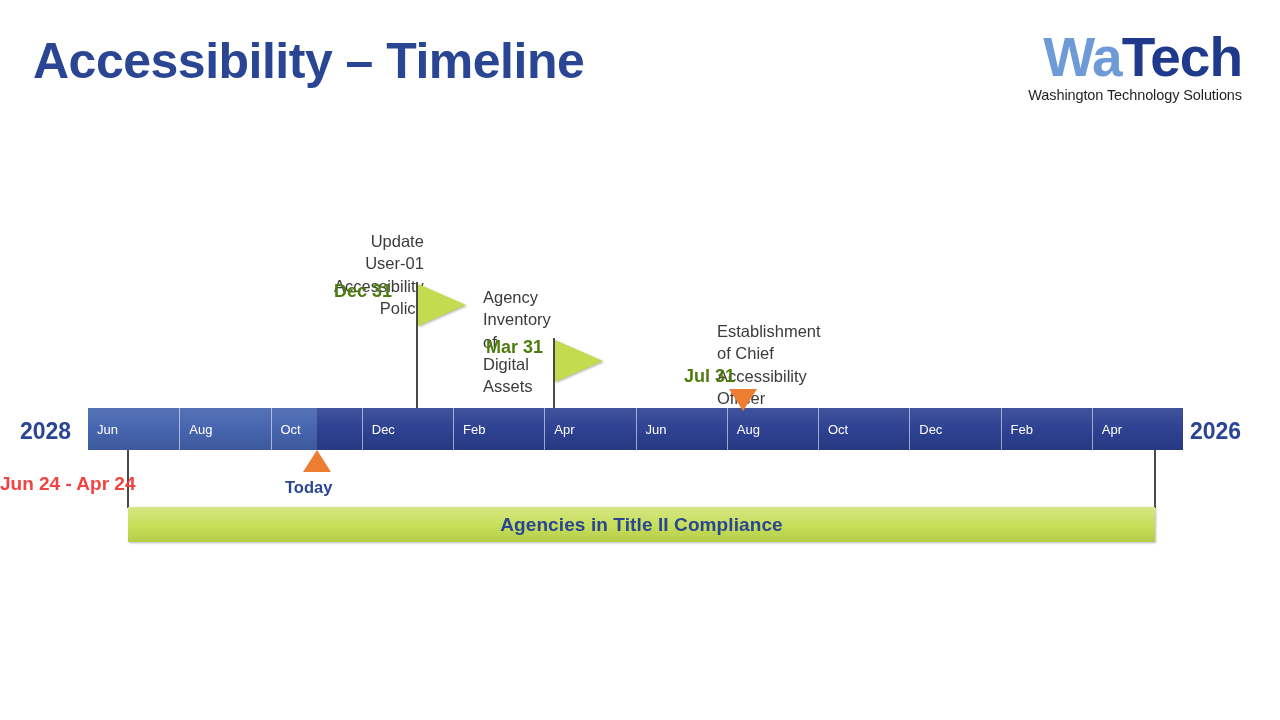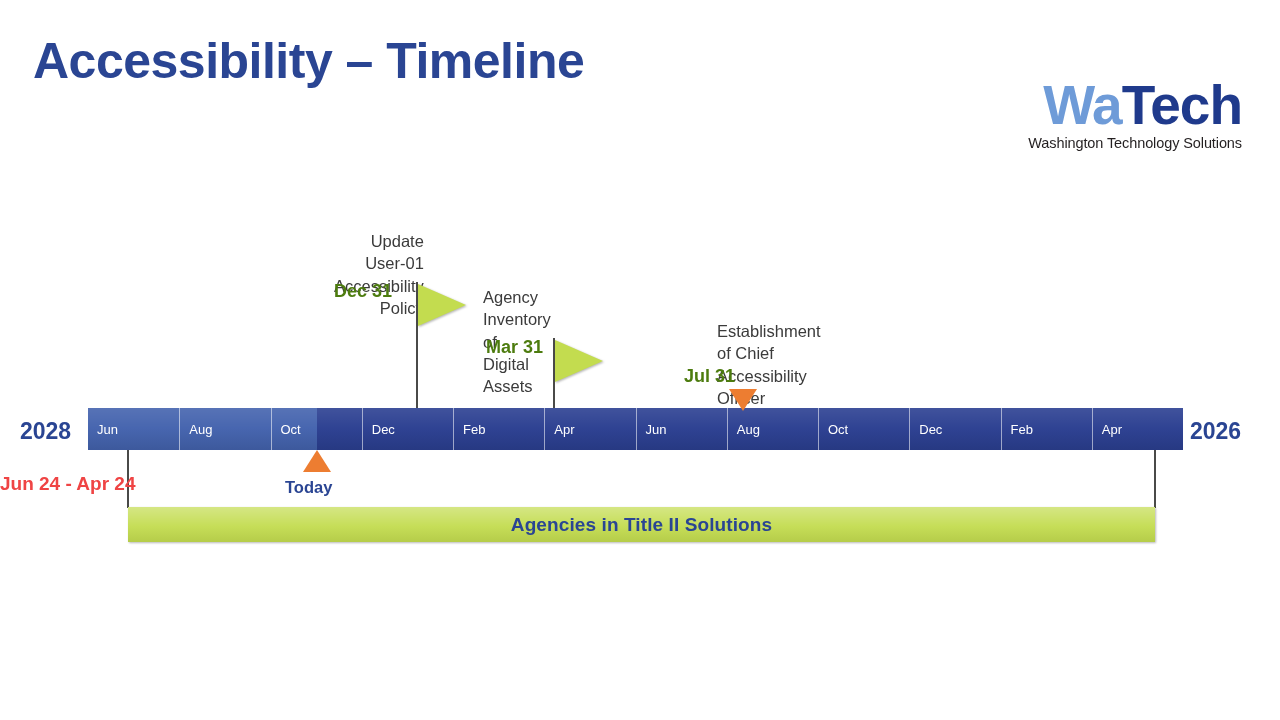--- a/index.html
+++ b/index.html
@@ -32,21 +32,20 @@
     white-space: nowrap;
   }
 
   
   #logo {
     position: absolute;
     right: 38px;
     top: 30px;
     text-align: right;
     line-height: 1;
-    margin-top: 48px;
   }
   #logo .wordmark {
     font-size: 55px;
     font-weight: bold;
     letter-spacing: -1px;
     white-space: nowrap;
   }
   #logo .wa { color: #6E9BD8; }
   #logo .tech { color: #1F3A8C; }
   #logo .tagline {
@@ -303,16 +302,16 @@
   <div class="tri-up" style="left:303px; top:450px;"></div>
   <div id="today-label">Today</div>
 
   <div id="phase-connector-left"></div>
   <div id="phase-connector-right"></div>
 
   <div id="phase-range-label">Jun 24 - Apr 24</div>
 
   <div id="phase-bar">
     <div class="sheen"></div>
-    <div id="phase-bar-label">Agencies in Title II Solutions</div>
+    <div id="phase-bar-label">Agencies in Title II Compliance</div>
   </div>
 
 </div>
 
 </body></html>

